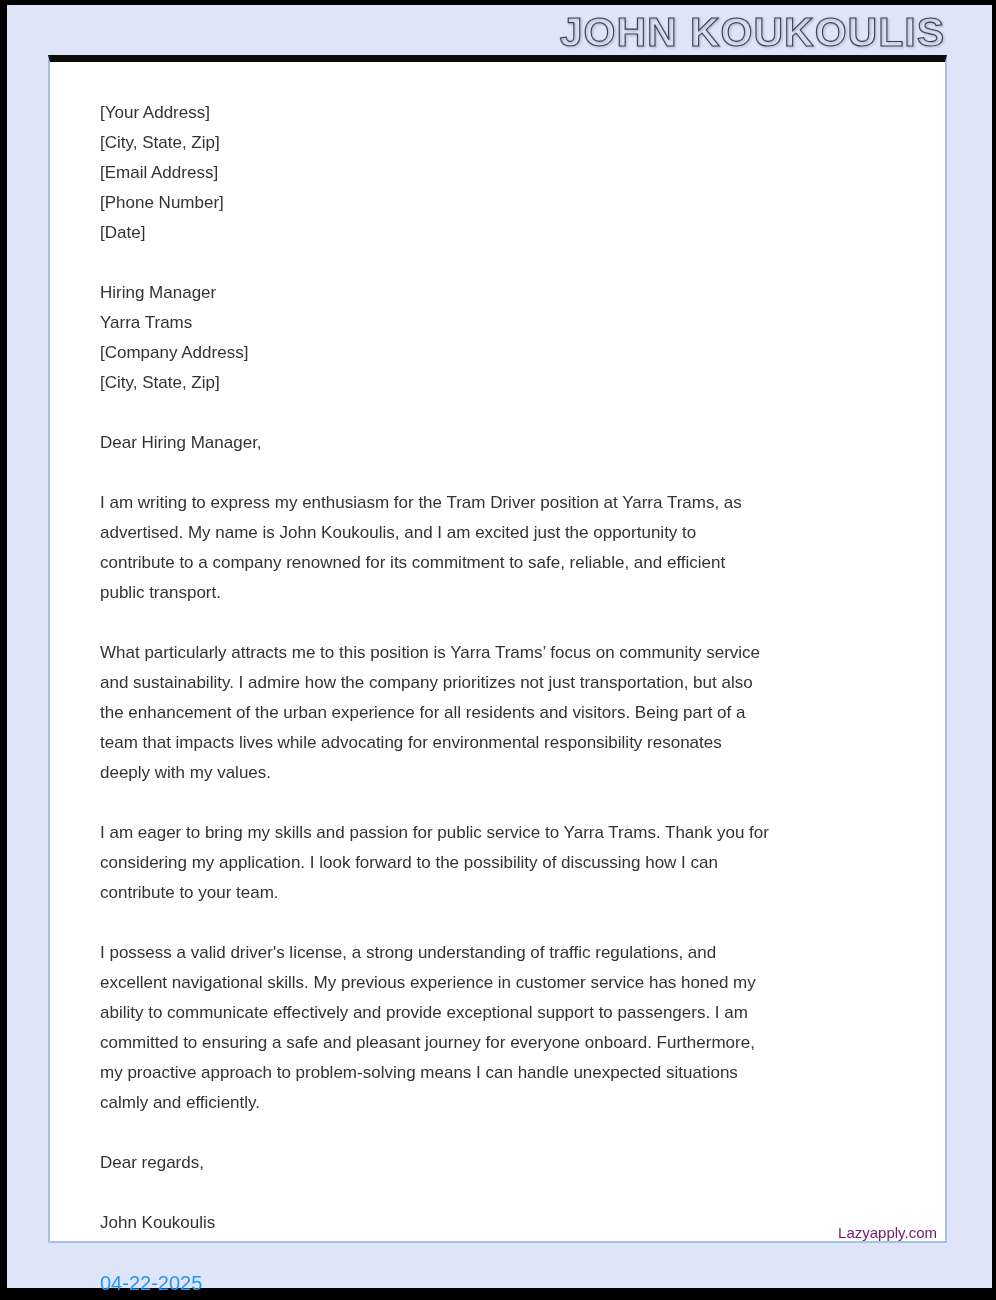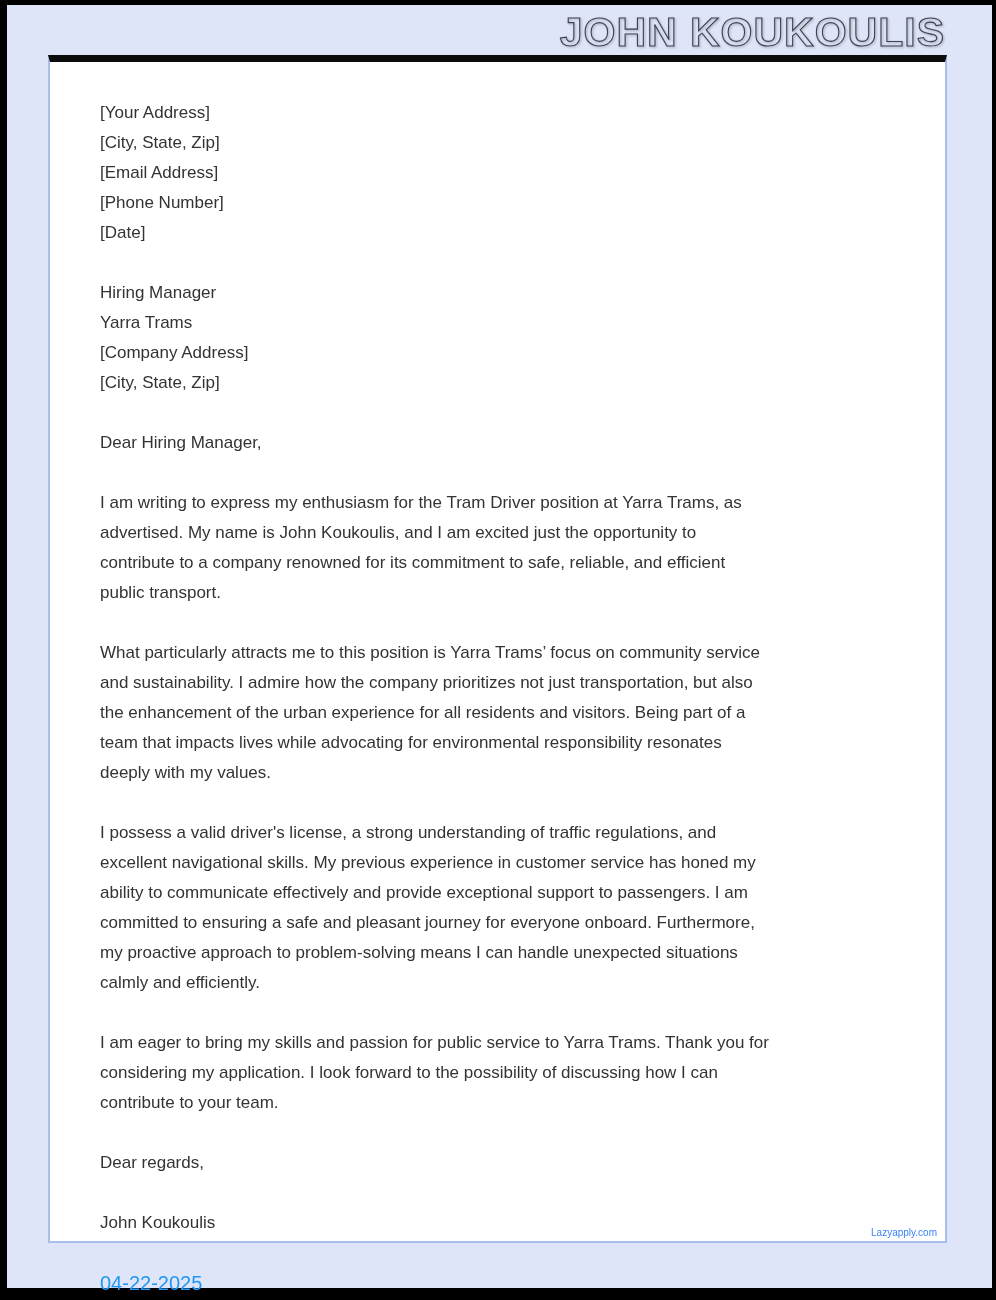--- a/index.html
+++ b/index.html
@@ -60,23 +60,23 @@
     font-size: 20px;
     line-height: 30px;
     color: var(--accent-date, #2196f3);
     position: relative;
     z-index: 2;
   }
   .watermark {
     position: absolute;
     right: 8px;
     bottom: 1px;
-    font-size: 10px;
+    font-size: 15px;
     line-height: 15px;
-    color: #3b82f6;
+    color: #701a75;
     text-decoration: none;
     text-align: right;
   }
 </style>
 </head>
 <body>
 
 <div class="frame">
 
   <div class="header-name">JOHN KOUKOULIS</div>
@@ -102,30 +102,30 @@
 advertised. My name is John Koukoulis, and I am excited just the opportunity to
 contribute to a company renowned for its commitment to safe, reliable, and efficient
 public transport.</div>
 
       <div class="block">What particularly attracts me to this position is Yarra Trams’ focus on community service
 and sustainability. I admire how the company prioritizes not just transportation, but also
 the enhancement of the urban experience for all residents and visitors. Being part of a
 team that impacts lives while advocating for environmental responsibility resonates
 deeply with my values.</div>
 
+      <div class="block">I am eager to bring my skills and passion for public service to Yarra Trams. Thank you for
+considering my application. I look forward to the possibility of discussing how I can
+contribute to your team.</div>
+
       <div class="block">I possess a valid driver's license, a strong understanding of traffic regulations, and
 excellent navigational skills. My previous experience in customer service has honed my
 ability to communicate effectively and provide exceptional support to passengers. I am
 committed to ensuring a safe and pleasant journey for everyone onboard. Furthermore,
 my proactive approach to problem-solving means I can handle unexpected situations
 calmly and efficiently.</div>
-
-      <div class="block">I am eager to bring my skills and passion for public service to Yarra Trams. Thank you for
-considering my application. I look forward to the possibility of discussing how I can
-contribute to your team.</div>
 
       <div class="block">Dear regards,</div>
 
       <div class="block">John Koukoulis</div>
 
       <div class="date">04-22-2025</div>
 
     </div>
 
     <a class="watermark">Lazyapply.com</a>

